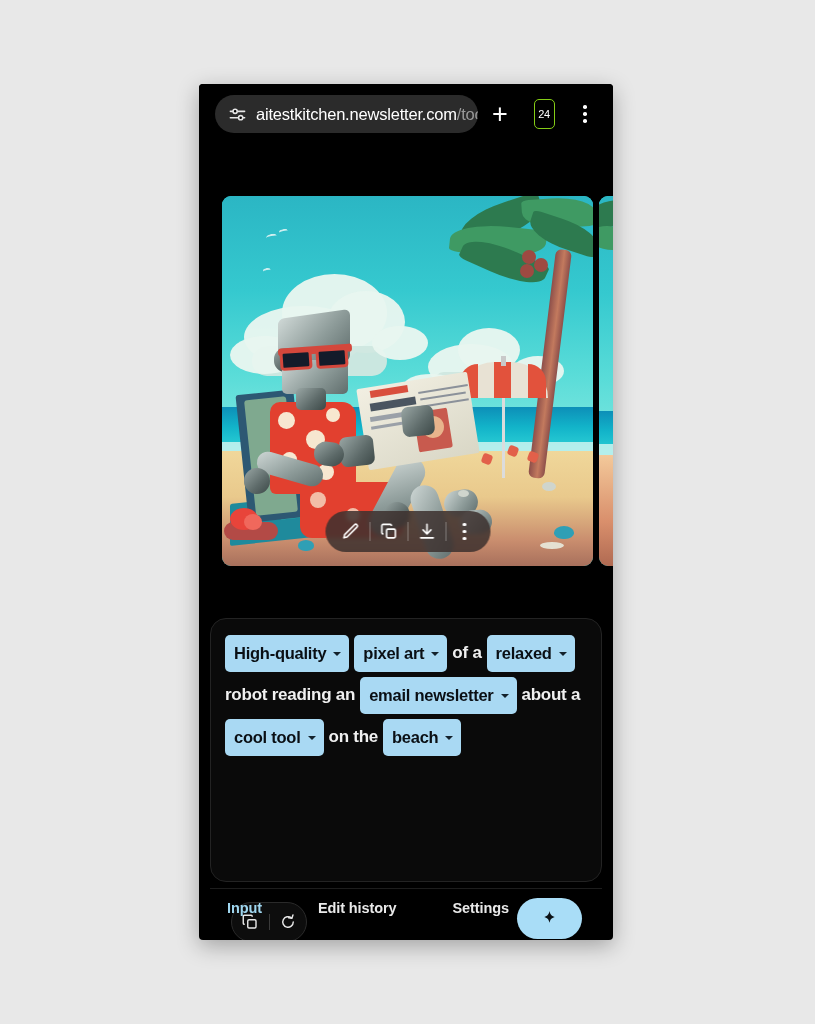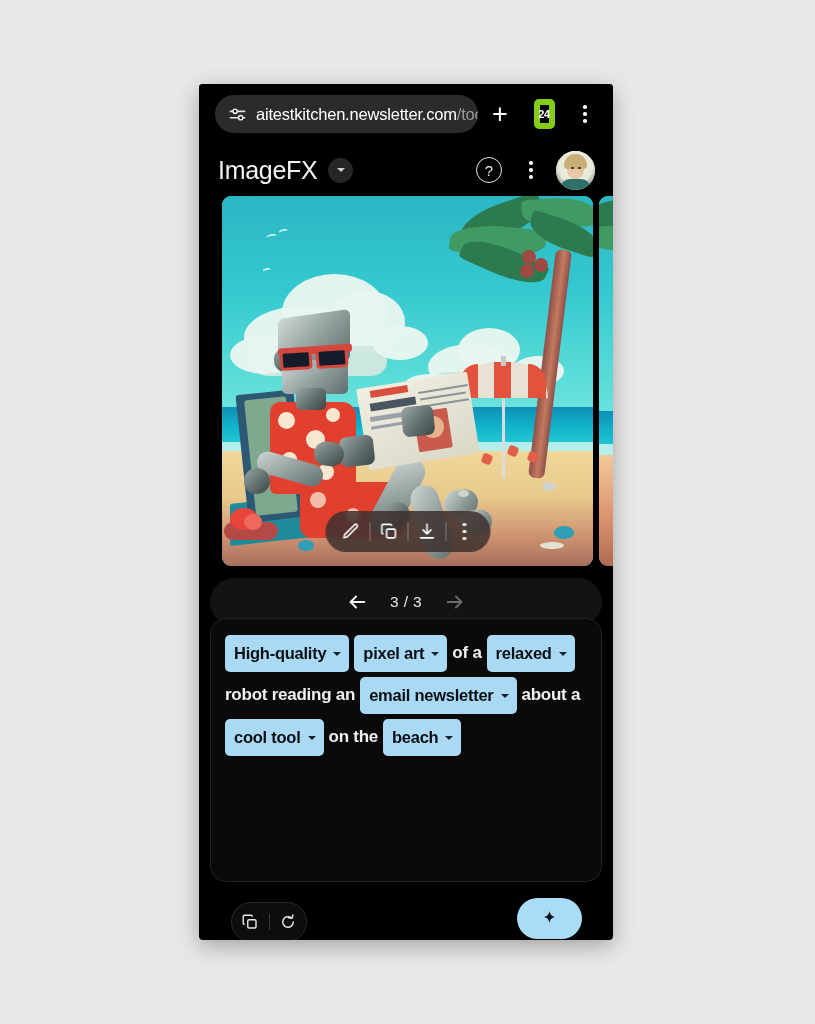--- a/index.html
+++ b/index.html
@@ -50,23 +50,23 @@
 
   .chrome-btn {
     flex: 0 0 auto;
     display: flex; align-items: center; justify-content: center;
     color: #fff;
   }
   #new-tab-btn { width: 44px; height: 44px; font-size: 27px; font-weight: 300; line-height: 1; }
   #tab-count-btn { width: 44px; height: 44px; }
   #tab-count-box {
     width: 21px; height: 30px;
-    border: 6px solid #84cc16; border-radius: 5px;
+    border: 1px solid #84cc16; border-radius: 5px;
     display:flex; align-items:center; justify-content:center;
-    font-size: 11px; font-weight: 700; color: #fff;
+    font-size: 11px; font-weight: 400; color: #fff;
     letter-spacing: -.4px;
   }
   #chrome-menu-btn { width: 38px; height: 44px; }
   .kebab { display: flex; flex-direction: column; gap: 3.5px; align-items: center; }
   .kebab i { width: 3.6px; height: 3.6px; border-radius: 50%; background: #fff; display: block; }
 
   
   #app-header {
     position: absolute; left: 0; top: 60px;
     width: 100%; height: 52px;
@@ -302,45 +302,20 @@
 
     <div class="chrome-btn" id="chrome-menu-btn">
       <span class="kebab">
           <i></i>
           <i></i>
           <i></i>
         </span>
     </div>
   </div>
 
-  <div id="app-header">
-    <span id="app-title">ImageFX</span>
-    <span id="app-switcher">
-      <span class="caret"></span>
-    </span>
-    <span id="header-spacer"></span>
-    <span id="help-btn">
-      <span>?</span>
-    </span>
-    <span id="app-menu-btn">
-      <span class="kebab">
-          <i></i>
-          <i></i>
-          <i></i>
-        </span>
-    </span>
-    <span id="avatar">
-      <span class="face-bg"></span>
-      <span class="body"></span>
-      <span class="face"></span>
-      <span class="hair"></span>
-      <span class="eye l"></span>
-      <span class="eye r"></span>
-    </span>
-  </div>
 
   <div id="carousel">
 
     <div id="img-card">
       <div class="scene">
         <div class="sky"></div>
 
         <div class="bird" style="left:44px; top:38px;"></div>
         <div class="bird" style="left:57px; top:33px; width:9px;"></div>
         <div class="bird" style="left:41px; top:72px; width:8px;"></div>
@@ -479,35 +454,20 @@
         <div class="sky" style="height:66%;"></div>
         <div class="sea" style="top:58%; height:12%;"></div>
         <div class="surf" style="top:67%;"></div>
         <div class="sand" style="top:70%; background:linear-gradient(180deg,#f3c99a,#d98f6c 60%,#b06a52);"></div>
         <div class="frond dk" style="left:-16px; top:6px; width:48px; height:26px; transform:rotate(-12deg);"></div>
         <div class="frond" style="left:-10px; top:30px; width:42px; height:24px; transform:rotate(14deg);"></div>
       </div>
     </div>
   </div>
 
-  <div id="pagination">
-    <span class="arrow-btn">
-      <svg width="22" height="22" viewBox="0 0 24 24" fill="none" stroke="#f2f2f2" stroke-width="2" stroke-linecap="round" stroke-linejoin="round">
-        <line x1="20" y1="12" x2="5" y2="12"></line>
-          <polyline points="11,6 5,12 11,18"></polyline>
-      </svg>
-    </span>
-    <span id="page-label">3 / 3</span>
-    <span class="arrow-btn">
-      <svg width="22" height="22" viewBox="0 0 24 24" fill="none" stroke="#6d6d6d" stroke-width="2" stroke-linecap="round" stroke-linejoin="round">
-        <line x1="4" y1="12" x2="19" y2="12"></line>
-          <polyline points="13,6 19,12 13,18"></polyline>
-      </svg>
-    </span>
-  </div>
 
   <div id="prompt-panel">
     <div id="chip-flow"><span class="chip"><span>High-quality</span><span class="chip-caret"></span></span><span class="chip"><span>pixel art</span><span class="chip-caret"></span></span><span class="plain">of a</span><span class="chip"><span>relaxed</span><span class="chip-caret"></span></span><span class="plain">robot reading an</span><span class="chip"><span>email newsletter</span><span class="chip-caret"></span></span><span class="plain">about a</span><span class="chip"><span>cool tool</span><span class="chip-caret"></span></span><span class="plain">on the</span><span class="chip"><span>beach</span><span class="chip-caret"></span></span></div>
   </div>
 
   <div id="prompt-actions">
     <div id="util-pill">
       <span class="util-btn">
         <svg width="18" height="18" viewBox="0 0 24 24" fill="none" stroke="#e8e8e8" stroke-width="1.9" stroke-linejoin="round">
           <rect x="9" y="9" width="11" height="11" rx="1.6"></rect>
@@ -522,14 +482,20 @@
         </svg>
       </span>
     </div>
     <div id="generate-btn">
       <svg width="19" height="19" viewBox="0 0 24 24" fill="#0b1116">
         <path d="M12 2.5c.9 4.4 2.2 6.1 6.6 7.5-4.4 1.4-5.7 3.1-6.6 7.5-.9-4.4-2.2-6.1-6.6-7.5 4.4-1.4 5.7-3.1 6.6-7.5z"></path>
       </svg>
     </div>
   </div>
 
+  <div id="tab-bar">
+    <span class="tab" id="tab-input">Input</span>
+    <span class="tab" id="tab-edit-history">Edit history</span>
+    <span class="tab" id="tab-settings">Settings</span>
+
+  </div>
 
 </div>
 
 </body></html>

